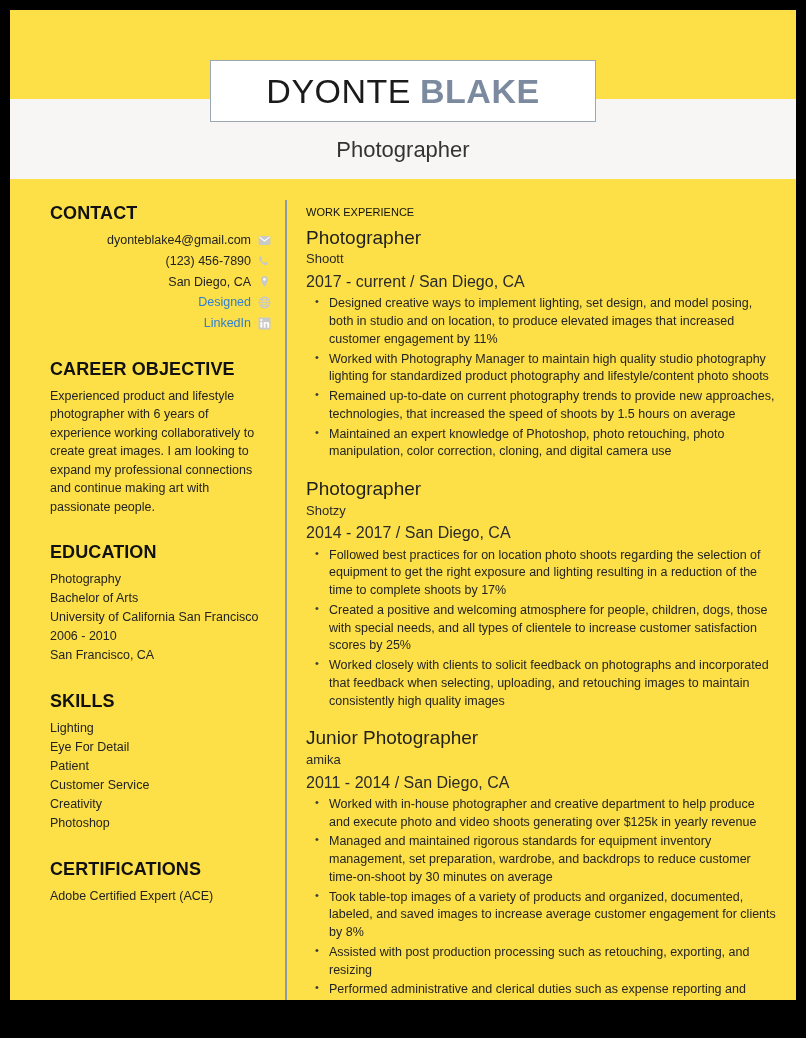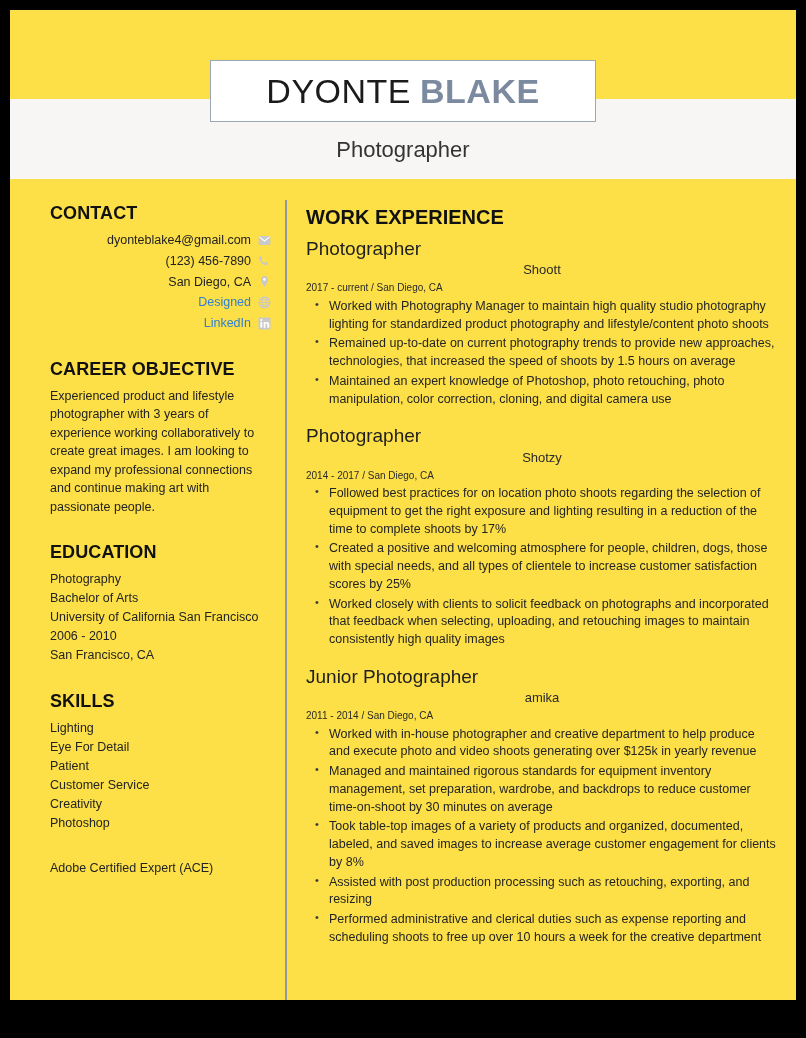--- a/index.html
+++ b/index.html
@@ -129,42 +129,41 @@
   }
 
   .list-line {
     font-size: 12.5px;
     color: #232323;
     line-height: 1.52;
   }
 
   
   .work-head {
-    font-size: 20px;
-    font-weight: 700;
+    font-size: 11px;
+    font-weight: 400;
     color: #111111;
     margin-bottom: 9px;
   }
 
   .job { margin-bottom: 17px; }
   .job-role {
     font-size: 19px;
     color: #1f1f1f;
     font-weight: 400;
     line-height: 1.18;
   }
   .job-company {
     font-size: 13px;
     color: #2a2a2a;
     line-height: 1.45;
     margin-top: 1px;
-    text-align: center;
   }
   .job-meta {
-    font-size: 10px;
+    font-size: 16px;
     color: #2a2a2a;
     line-height: 1.45;
     margin-top: 1px;
     margin-bottom: 2px;
   }
 
   ul.bullets {
     list-style: none;
     margin: 0;
     padding: 0;
@@ -253,21 +252,21 @@
                 <circle cx="4.05" cy="3.8" r="1.35" fill="#ffffff"></circle>
                 <path d="M7 13.1V6.2h2.2v1a2.5 2.5 0 0 1 2.2-1.15c1.6 0 2.4 1 2.4 3v4.05h-2.3V9.5c0-1-.35-1.55-1.15-1.55-.75 0-1.15.5-1.15 1.55v3.6z" fill="#ffffff"></path>
               </svg>
             </span>
           </div>
         </div>
     </div>
 
     <div class="sec-block">
       <div class="sec-head">CAREER OBJECTIVE</div>
-      <div class="body-text">Experienced product and lifestyle photographer with 3 years of experience working collaboratively to create great images. I am looking to expand my professional connections and continue making art with passionate people.</div>
+      <div class="body-text">Experienced product and lifestyle photographer with 6 years of experience working collaboratively to create great images. I am looking to expand my professional connections and continue making art with passionate people.</div>
     </div>
 
     <div class="sec-block">
       <div class="sec-head">EDUCATION</div>
       <div id="education-lines">
           <div class="list-line">Photography</div>
           <div class="list-line">Bachelor of Arts</div>
           <div class="list-line">University of California San Francisco</div>
           <div class="list-line">2006 - 2010</div>
           <div class="list-line">San Francisco, CA</div>
@@ -280,35 +279,37 @@
           <div class="list-line">Lighting</div>
           <div class="list-line">Eye For Detail</div>
           <div class="list-line">Patient</div>
           <div class="list-line">Customer Service</div>
           <div class="list-line">Creativity</div>
           <div class="list-line">Photoshop</div>
         </div>
     </div>
 
     <div class="sec-block">
+      <div class="sec-head">CERTIFICATIONS</div>
       <div id="cert-lines">
           <div class="list-line">Adobe Certified Expert (ACE)</div>
         </div>
     </div>
 
   </div>
 
   <div class="right-col">
     <div class="work-head">WORK EXPERIENCE</div>
     <div id="jobs">
         <div class="job">
           <div class="job-role">Photographer</div>
           <div class="job-company">Shoott</div>
           <div class="job-meta">2017 - current  /  San Diego, CA</div>
           <ul class="bullets">
+            <li>Designed creative ways to implement lighting, set design, and model posing, both in studio and on location, to produce elevated images that increased customer engagement by 11%</li>
             <li>Worked with Photography Manager to maintain high quality studio photography lighting for standardized product photography and lifestyle/content photo shoots</li>
             <li>Remained up-to-date on current photography trends to provide new approaches, technologies, that increased the speed of shoots by 1.5 hours on average</li>
             <li>Maintained an expert knowledge of Photoshop, photo retouching, photo manipulation, color correction, cloning, and digital camera use</li>
           </ul>
         </div>
         <div class="job">
           <div class="job-role">Photographer</div>
           <div class="job-company">Shotzy</div>
           <div class="job-meta">2014 - 2017  /  San Diego, CA</div>
           <ul class="bullets">

